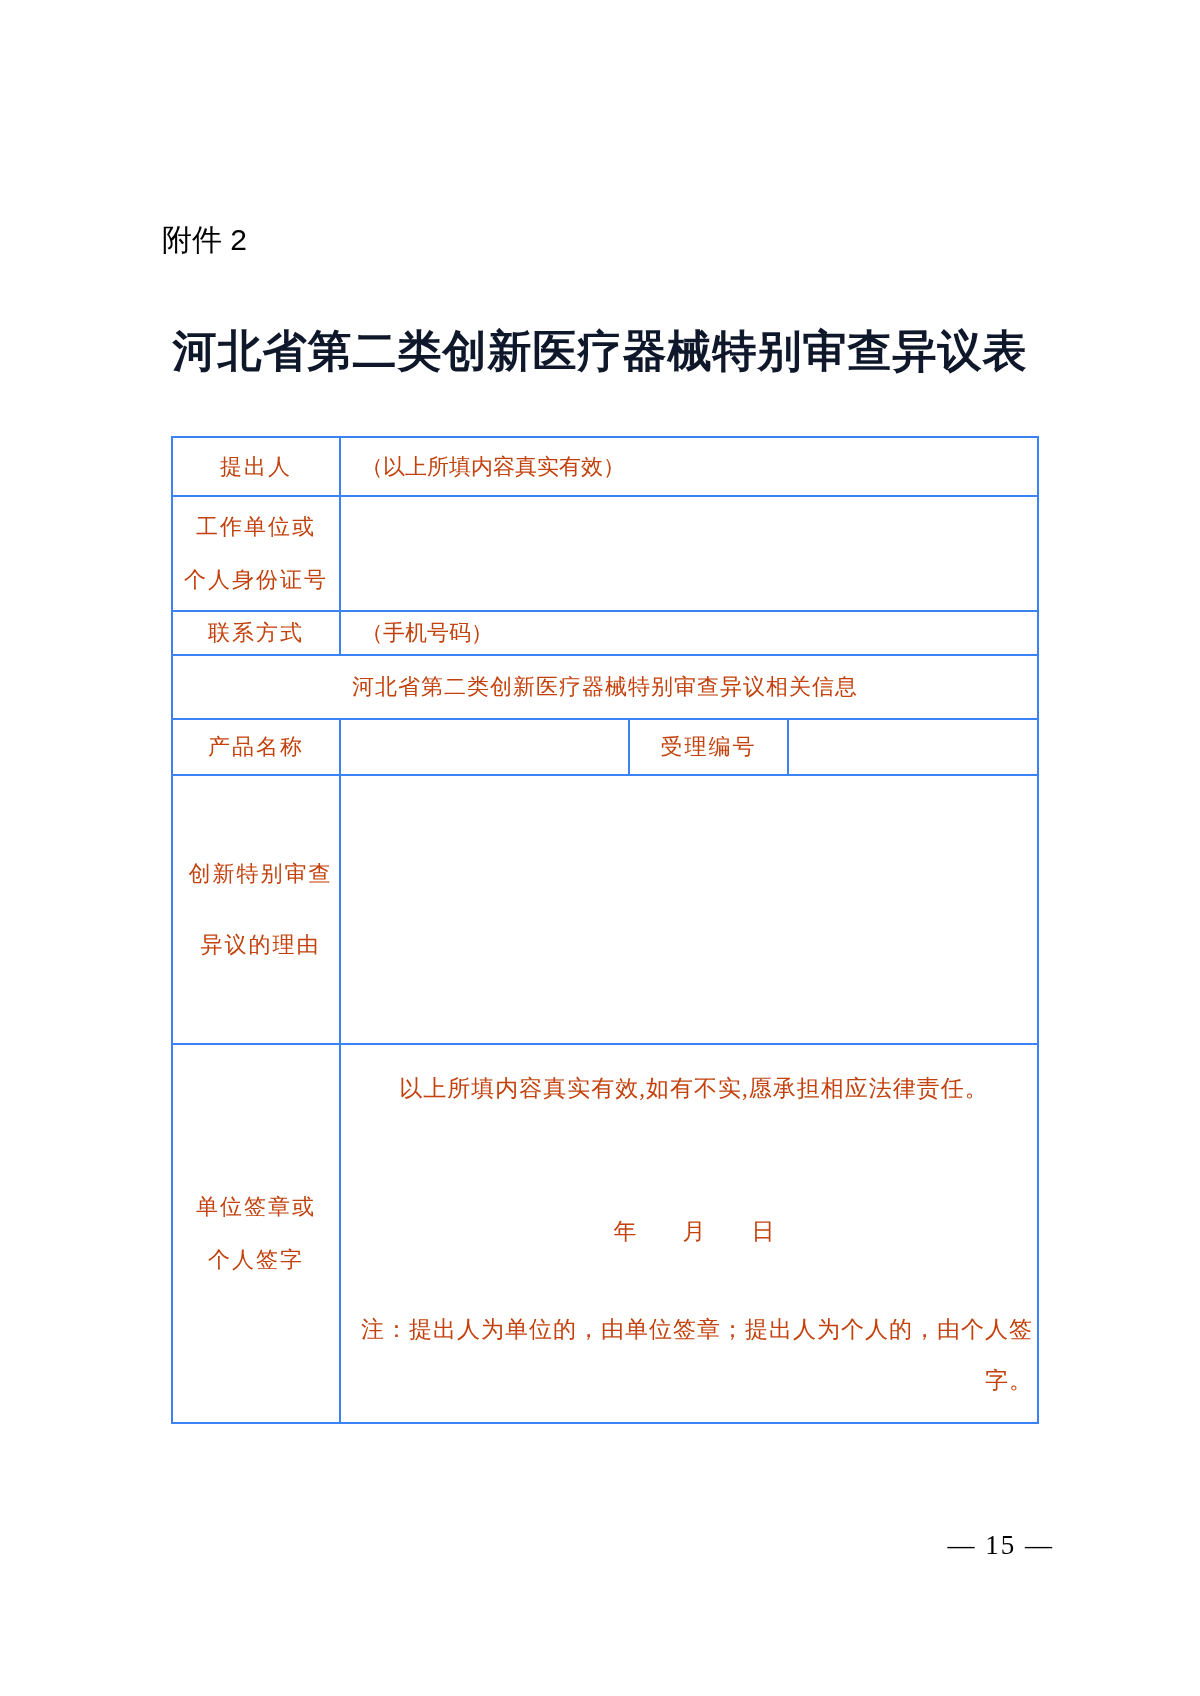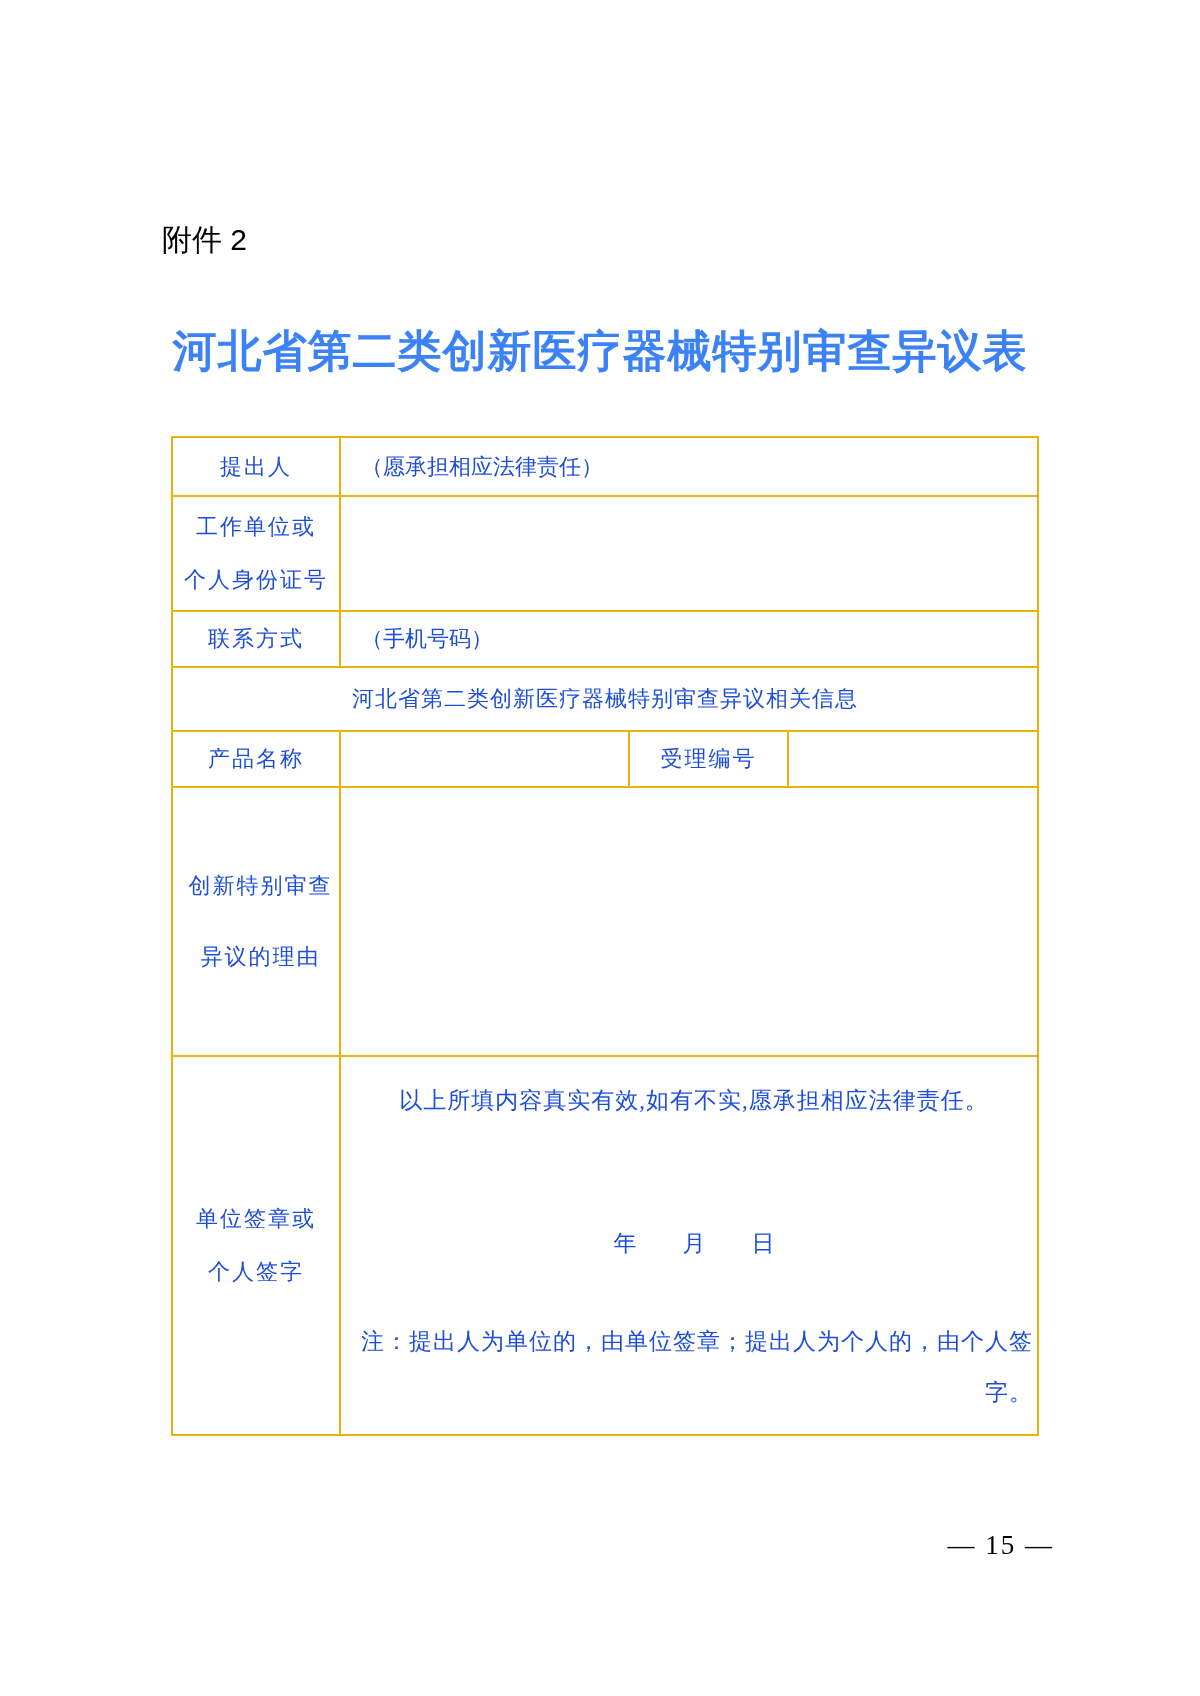--- a/index.html
+++ b/index.html
@@ -23,48 +23,48 @@
   }
   .doc-title {
     position: absolute;
     left: 0;
     top: 322px;
     width: 1200px;
     text-align: center;
     font-size: 44px;
     font-weight: bold;
     letter-spacing: 1px;
-    color: #3b82f6;
+    color: #0f172a;
   }
   table.form {
     position: absolute;
     left: 171px;
     top: 436px;
     width: 866px;
     border-collapse: collapse;
     table-layout: fixed;
   }
   table.form td {
-    border: 2px solid #eab308;
+    border: 2px solid #3b82f6;
     font-size: 22px;
-    color: #1d4ed8;
+    color: #c2410c;
     vertical-align: middle;
     overflow: hidden;
   }
   td.lbl {
     text-align: center;
     letter-spacing: 2px;
   }
   td.val { padding-left: 20px; }
   .two-line { line-height: 2.4; }
   .reason-lines { line-height: 3.2; padding-left: 9px; }
   .sig-lines { line-height: 2.4; }
   tr.r1 { height: 59px; }
   tr.r2 { height: 115px; }
-  tr.r3 { height: 56px; }
+  tr.r3 { height: 44px; }
   tr.r4 { height: 64px; }
   tr.r5 { height: 56px; border-radius: 23px; }
   tr.r6 { height: 60px; }
   tr.r7 { height: 269px; }
   tr.r8 { height: 368px; }
   td.section-header-cell {
     text-align: center;
     font-size: 23px;
     letter-spacing: 1px;
   }
@@ -114,21 +114,21 @@
     <colgroup>
       <col style="width:168px">
       <col style="width:289px">
       <col style="width:159px">
       <col style="width:250px">
     </colgroup>
 
     <tbody>
         <tr class="r1">
       <td class="lbl">提出人</td>
-      <td class="val" colspan="3">（愿承担相应法律责任）</td>
+      <td class="val" colspan="3">（以上所填内容真实有效）</td>
     </tr>
 
     <tr class="r2">
       <td class="lbl">
         <div class="two-line">
           <span style="display:block">工作单位或</span>
           <span style="display:block">个人身份证号</span>
         </div>
       </td>
       <td class="val" colspan="3"></td>

